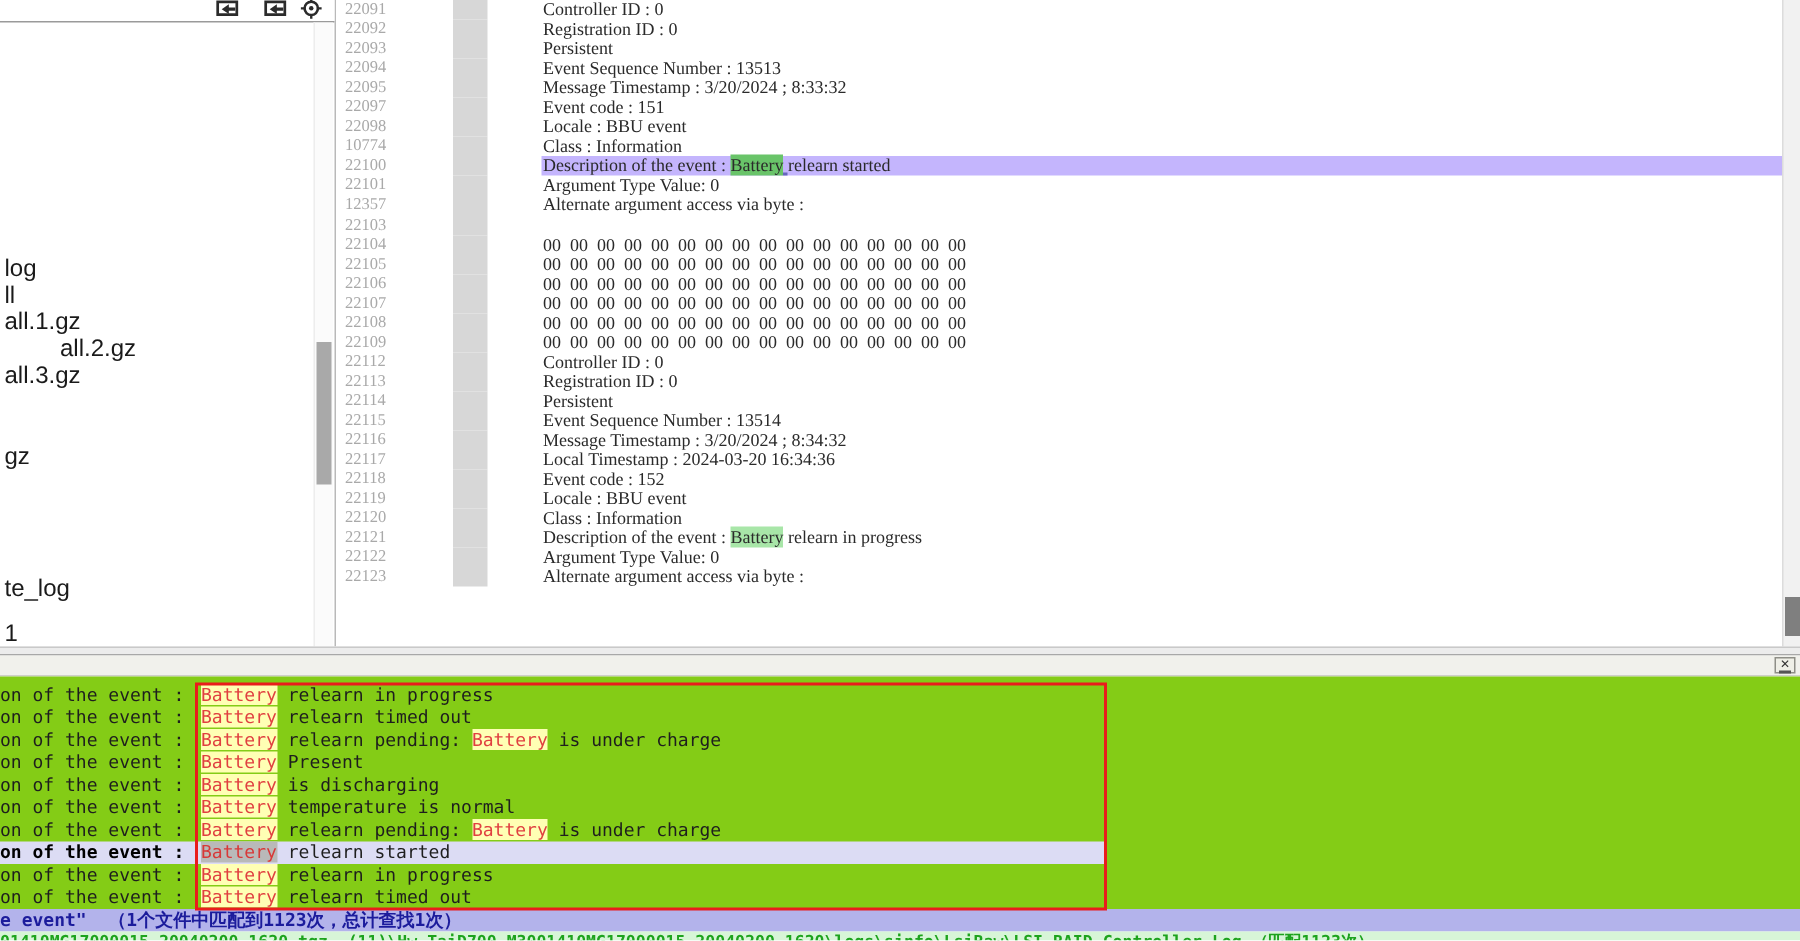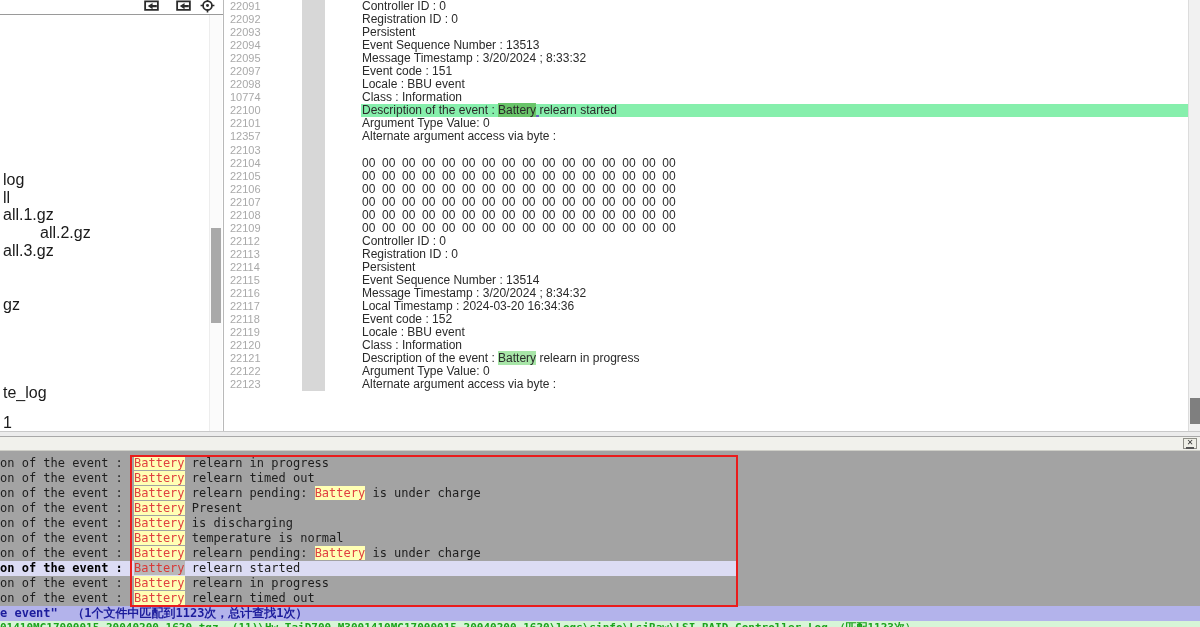--- a/index.html
+++ b/index.html
@@ -16,43 +16,43 @@
   .file-list{position:absolute;left:0;top:14px;width:209px;height:417px;overflow:hidden;}
   .tree-item{position:absolute;left:3px;height:15px;line-height:15px;font-size:16px;
              color:#1a1a1a;white-space:pre;cursor:pointer;}
   .side-scroll{position:absolute;left:209px;top:15px;width:12px;height:416px;background:#fbfbfb;
                border-left:1px solid #ededed;}
   .side-thumb{position:absolute;left:1px;top:213px;width:10px;height:95px;background:#a9a9a9;}
 
   
   .editor{position:absolute;left:224px;top:0;width:964px;height:431px;background:#fff;overflow:hidden;}
   .line{display:flex;height:13.06px;line-height:13px;font-size:12px;white-space:pre;
-        font-family:Liberation Sans, sans-serif;color:#2a2a2a;gap:36px;}
+        font-family:Liberation Serif, serif;color:#2a2a2a;gap:36px;}
   .num{flex:none;width:36px;margin-left:6px;color:#a9a9a9;font-size:11px;}
   .gut{flex:none;width:23px;background:#d7d7d7;}
   .ltext{flex:1;padding-left:1px;}
-  .ltext.hl{background:#86efac;}
+  .ltext.hl{background:#c4b5fd;}
   .match-cur{background:#69c469;}
   .match-oth{background:#a8e6a8;}
   .caret{box-shadow:inset 0 -2px 0 #6666bb;}
   .vscroll{position:absolute;left:1188px;top:0;width:12px;height:431px;background:#f1f1f1;
            border-left:1px solid #dcdcdc;}
   .vthumb{position:absolute;left:1px;top:398px;width:10px;height:26px;background:#7f7f7f;}
 
   
   .splitter{position:absolute;left:0;top:431px;width:1200px;height:6px;background:#ececec;
             border-top:1px solid #c9c9c9;border-bottom:1px solid #a8a8a8;box-sizing:border-box;}
   .bheader{position:absolute;left:0;top:437px;width:1200px;height:14px;background:#f1f1ec;
            border-bottom:1px solid #cfcfc8;box-sizing:border-box;}
   .bclose{position:absolute;right:3px;top:1px;width:14px;height:11px;background:#efefe7;
           border:1px solid #8f8f88;box-sizing:border-box;font-size:8px;line-height:8px;
           text-align:center;color:#333;cursor:pointer;}
   .bclose span{display:inline-block;border-bottom:2px solid #555;padding:0 1px;}
 
-  .results{position:absolute;left:0;top:451px;width:1200px;height:155px;background:#a3a3a3;overflow:hidden;}
+  .results{position:absolute;left:0;top:451px;width:1200px;height:155px;background:#84cc16;overflow:hidden;}
   .rrow{position:absolute;left:0;width:100%;height:15px;line-height:15px;font-size:12px;
         white-space:pre;font-family:"DejaVu Sans Mono",monospace;color:#1e1e1e;cursor:pointer;}
   .rrow.sel{background:linear-gradient(to right,#dcdcf4 0,#dcdcf4 738px,rgba(0,0,0,0) 738px);}
   .rlabel{display:inline-block;width:134px;}
   .rlabel.bold{font-weight:bold;color:#000;}
   .rm{background:#ffffb4;color:#e04040;}
   .rms{background:#b9b9b9;color:#d83838;}
 
   .status-purple{position:absolute;left:0;top:606px;width:1200px;height:15px;line-height:15px;
                  background:#b3b3eb;color:#1c1c9c;font-weight:bold;font-size:12px;white-space:pre;

